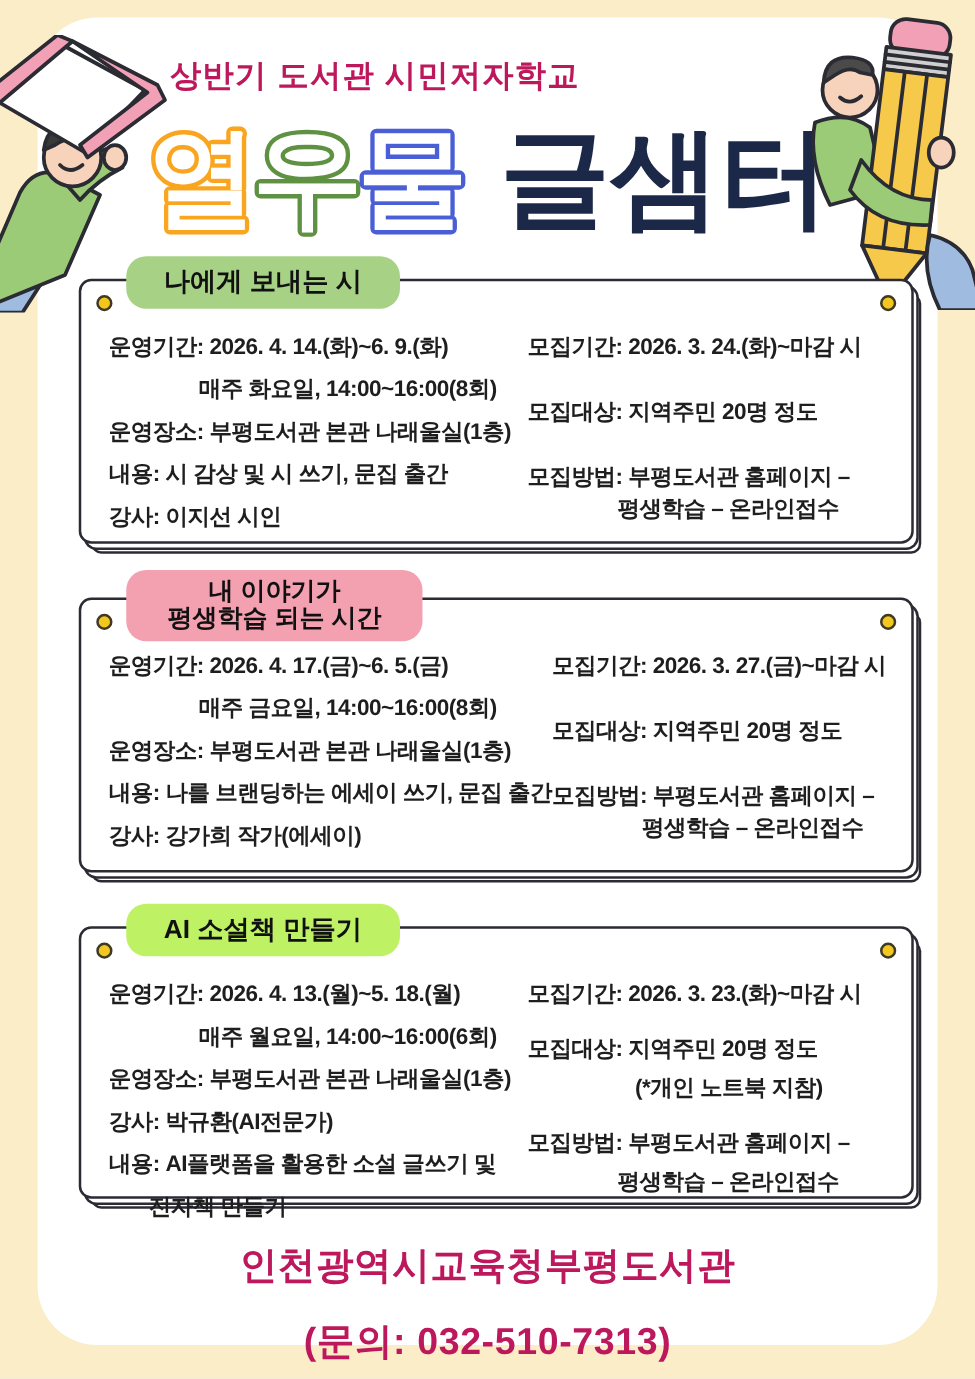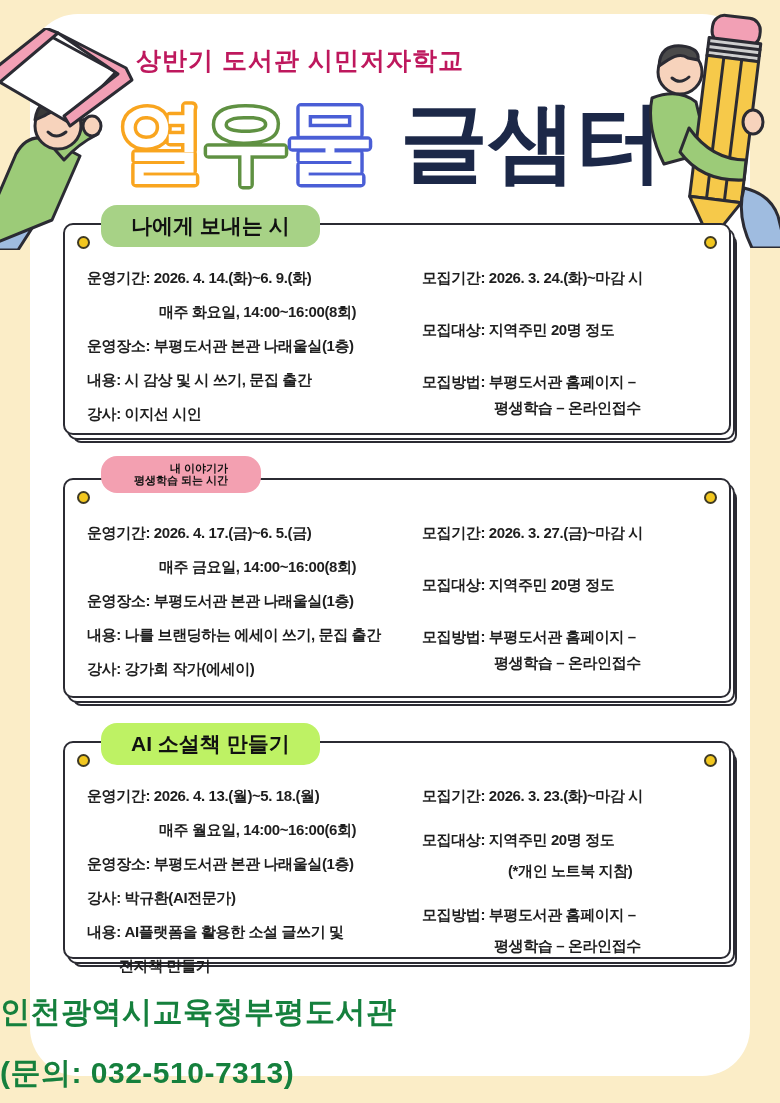--- a/index.html
+++ b/index.html
@@ -45,47 +45,47 @@
 
   .pin {
     position:absolute; top:11px; width:13px; height:13px; border-radius:50%;
     border:2px solid #3F3A24;
   }
   .pin--left { left:12px; } .pin--right { right:12px; }
 
   .card-label {
     position:absolute; left:36px; top:-20px;
     border-radius:16px; padding:9px 30px;
-    font-size:21px; font-weight:900; color:#111; text-align:right;
+    font-size:21px; font-weight:900; color:#111; text-align:center;
     line-height:1.12; white-space:nowrap;
   }
-  .card--2 .card-label { top:-24px; padding:6px 33px; font-size:11px; }
+  .card--2 .card-label { top:-24px; padding:6px 33px; font-size:20px; }
   .card-label span { display:block; }
 
   .card-body { display:flex; padding:42px 8px 0 22px; }
   .col-left  { flex:0 0 335px; }
   .col-right { flex:1; }
 
   .row {
-    font-size:15px; font-weight:600; color:#1E1E1E;
+    font-size:18px; font-weight:600; color:#1E1E1E;
     letter-spacing:-0.4px; line-height:21px; margin-bottom:13px;
     white-space:nowrap;
   }
   .col-right .row { margin-bottom:31px; }
   .col-right .row.cont { margin-top:-26px; }
   .card--3 .col-right .row { margin-bottom:23px; }
   .card--3 .col-right .row.cont { margin-top:-13px; }
   .ind-sm { padding-left:32px; }
   .ind-md { padding-left:72px; }
   .ind-lg { padding-left:86px; }
 
   
   .footer {
     position:absolute; left:0; top:992px; width:100%;
-    color:#15803d;
+    text-align:center; color:#be185d;
   }
   .footer-org     { font-size:30px; font-weight:900; letter-spacing:0.5px; }
   .footer-contact { font-size:30px; font-weight:900; letter-spacing:0.5px; margin-top:20px; }
 </style>
 </head>
 <body>
 
 <div class="poster">
   <div class="panel"></div>
 

